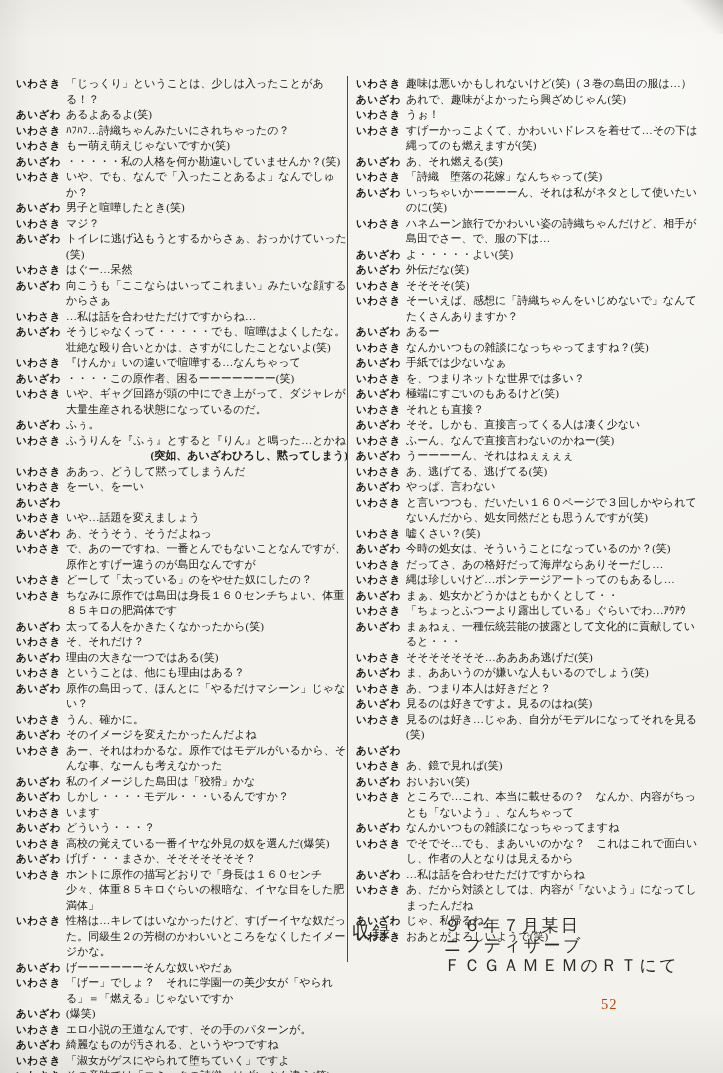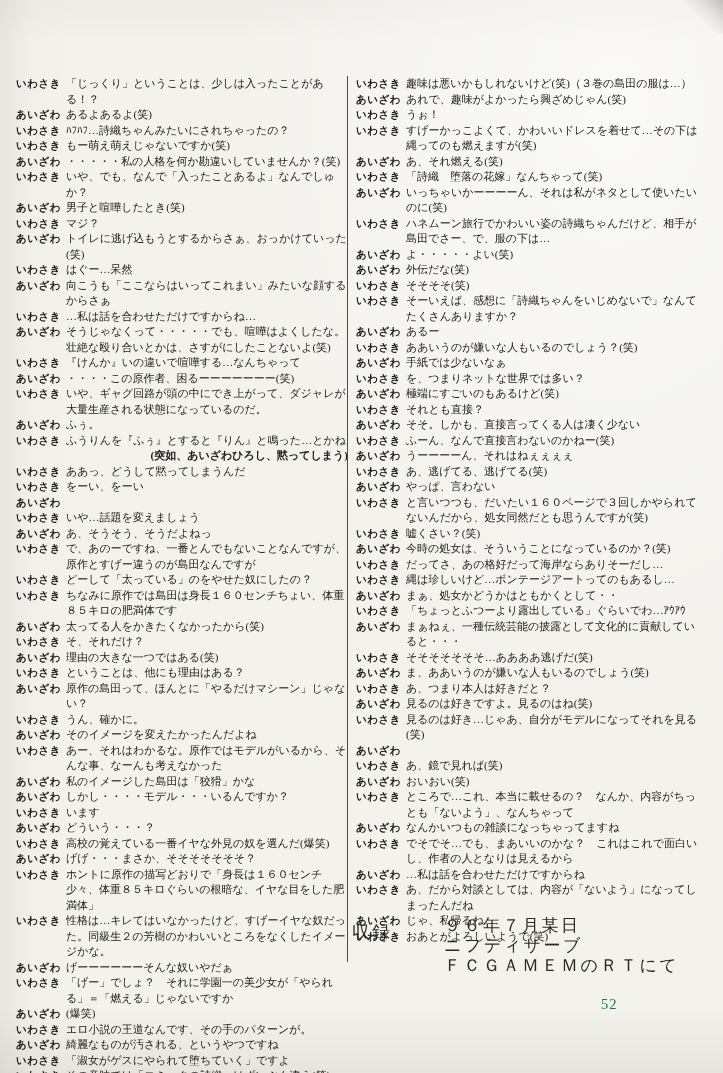--- a/index.html
+++ b/index.html
@@ -53,21 +53,21 @@
     position:absolute;left:0;top:4px;
     font-size:18px;letter-spacing:2px;
   }
   .footer-lines{
     position:absolute;left:92px;top:0;
     font-size:17px;line-height:20px;letter-spacing:2.5px;
     white-space:pre-line;
   }
   .page-number{
     position:absolute;left:601px;top:996px;
-    font-size:14.5px;color:#15803d;letter-spacing:1px;
+    font-size:14.5px;color:#c2410c;letter-spacing:1px;
   }
 </style>
 </head>
 <body>
 
 <div class="paper"></div>
 <div class="corner-fold"></div>
 
 <div class="column" id="left-col">
     <div class="row">
@@ -319,21 +319,21 @@
     <div class="row">
       <span class="speaker">いわさき</span>
       <span class="text">そーいえば、感想に「詩織ちゃんをいじめないで」なんてたくさんありますか？</span>
     </div>
     <div class="row">
       <span class="speaker">あいざわ</span>
       <span class="text">あるー</span>
     </div>
     <div class="row">
       <span class="speaker">いわさき</span>
-      <span class="text">ああいうのが嫌いな人もいるのでしょう？(笑)</span>
+      <span class="text">なんかいつもの雑談になっちゃってますね？(笑)</span>
     </div>
     <div class="row">
       <span class="speaker">あいざわ</span>
       <span class="text">手紙では少ないなぁ</span>
     </div>
     <div class="row">
       <span class="speaker">いわさき</span>
       <span class="text">を、つまりネットな世界では多い？</span>
     </div>
     <div class="row">

